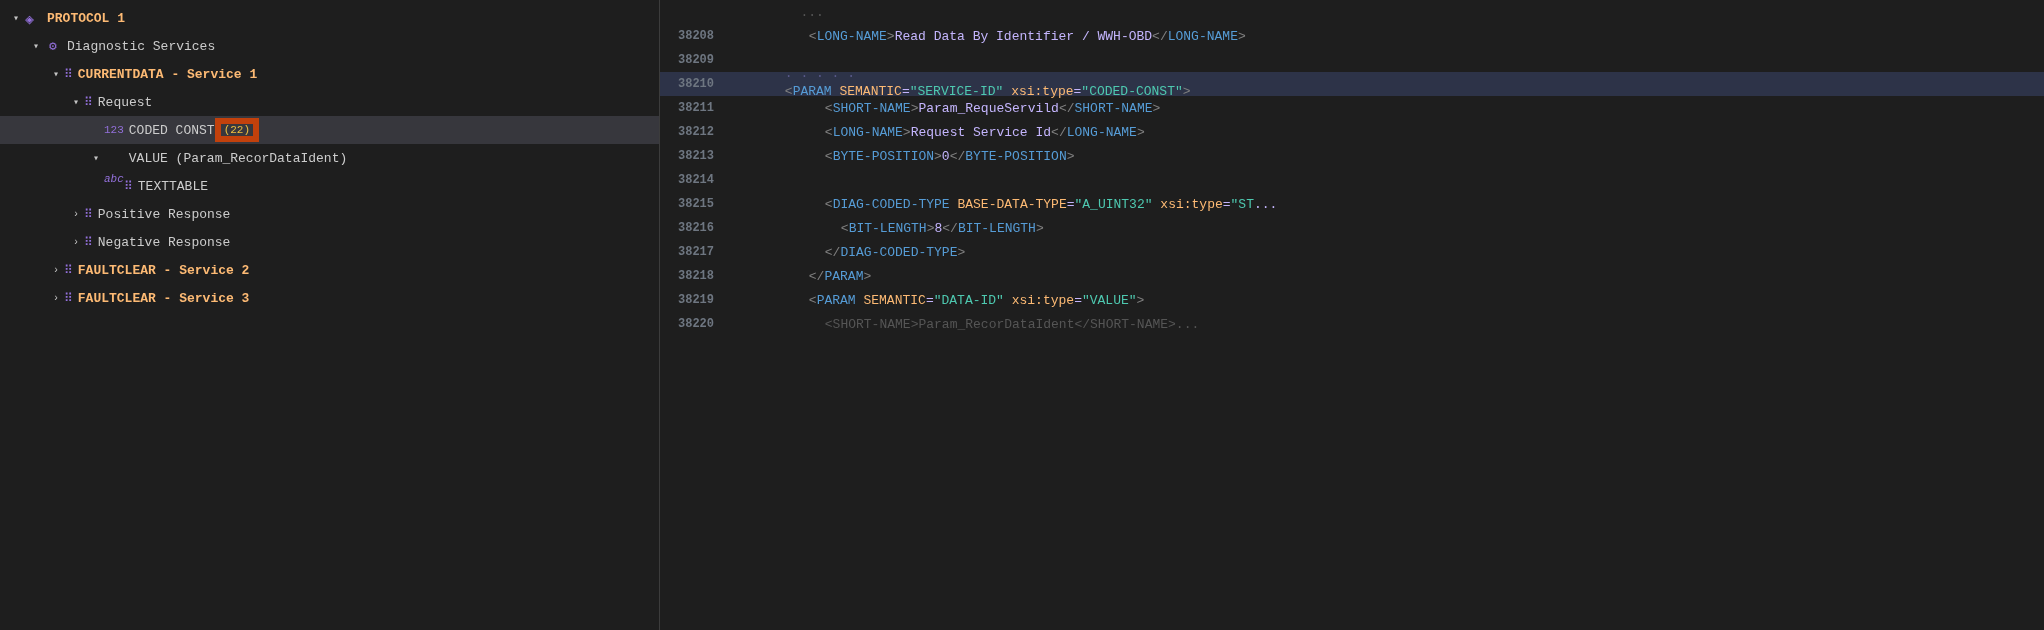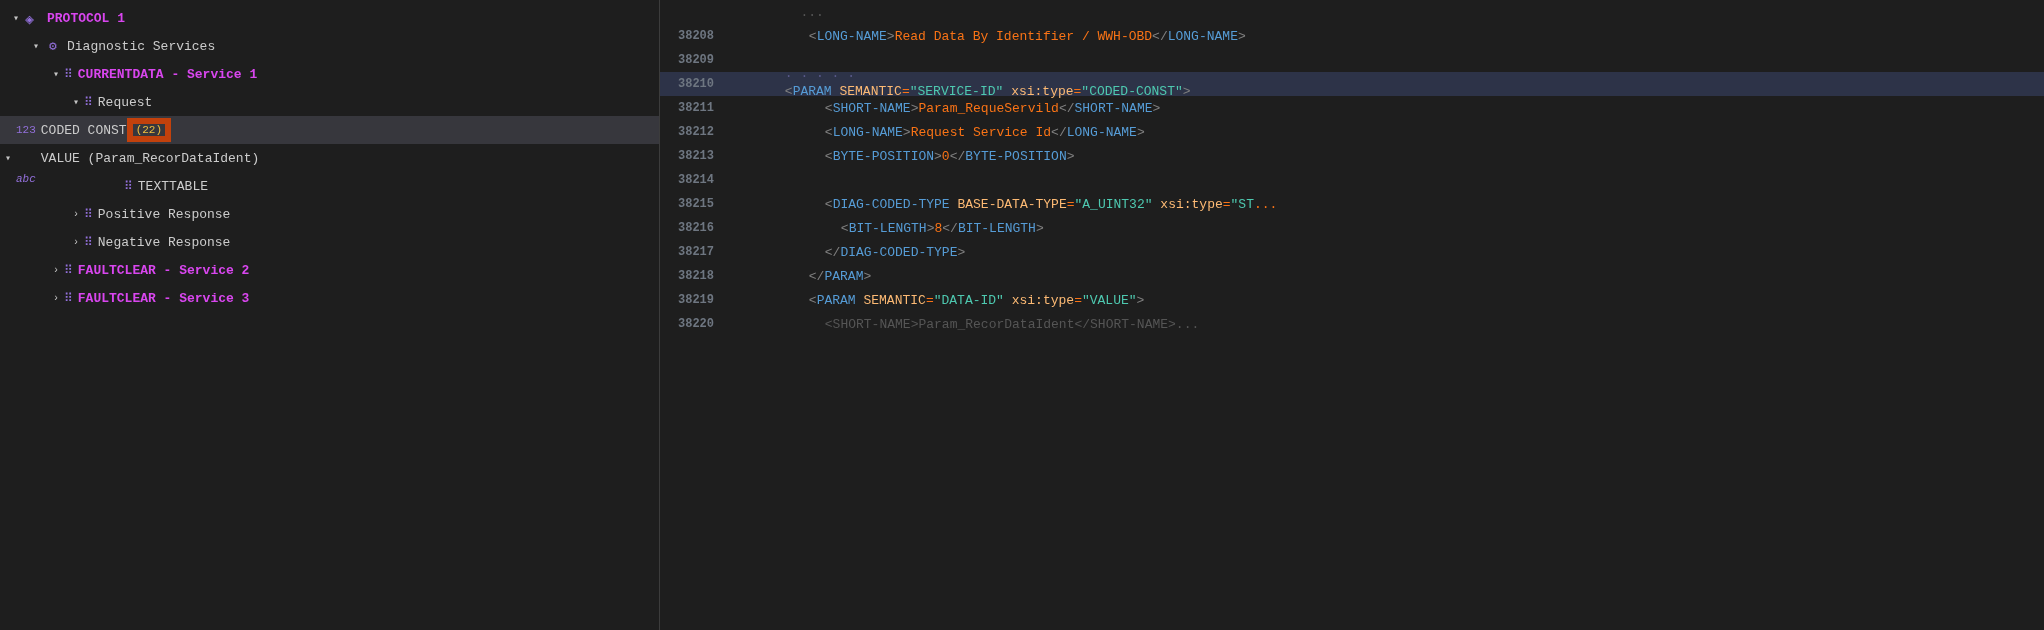--- a/index.html
+++ b/index.html
@@ -36,21 +36,21 @@
     }
 
     .tree-item.selected {
       background: #37373d;
     }
 
     .indent-0 { padding-left: 8px; }
     .indent-1 { padding-left: 28px; }
     .indent-2 { padding-left: 48px; }
     .indent-3 { padding-left: 68px; }
-    .indent-4 { }
+    .indent-4 { padding-left: 88px; }
     .indent-5 { padding-left: 108px; }
 
     .chevron {
       width: 16px;
       height: 16px;
       display: inline-flex;
       align-items: center;
       justify-content: center;
       font-size: 10px;
       color: #c5c5c5;
@@ -93,21 +93,21 @@
       font-size: 13px;
     }
 
     .item-label {
       color: #cccccc;
       font-size: 13px;
     }
 
     .item-label.bold {
       font-weight: bold;
-      color: #d946ef;
+      color: #fdba74;
     }
 
     .item-number-box {
       border: 6px solid #c2410c;
       padding: 0 3px;
       font-size: 11px;
       color: #f0c040;
     }
 
     
@@ -146,21 +146,21 @@
     .line-content {
       padding-left: 8px;
       white-space: pre;
       font-size: 13px;
     }
 
     
     .xml-tag { color: #569cd6; }
     .xml-attr { color: #fdba74; }
     .xml-attr-val { color: #4ec9b0; }
-    .xml-text { color: #f97316; }
+    .xml-text { color: #c4b5fd; }
     .xml-bracket { color: #808080; }
 
     
     .yellow-box {
       border: 1.5px solid #f0c040;
       padding: 0 2px;
       display: inline;
     }
     .indent-xml-2 { padding-left: 32px; }
     .indent-xml-3 { padding-left: 48px; }

